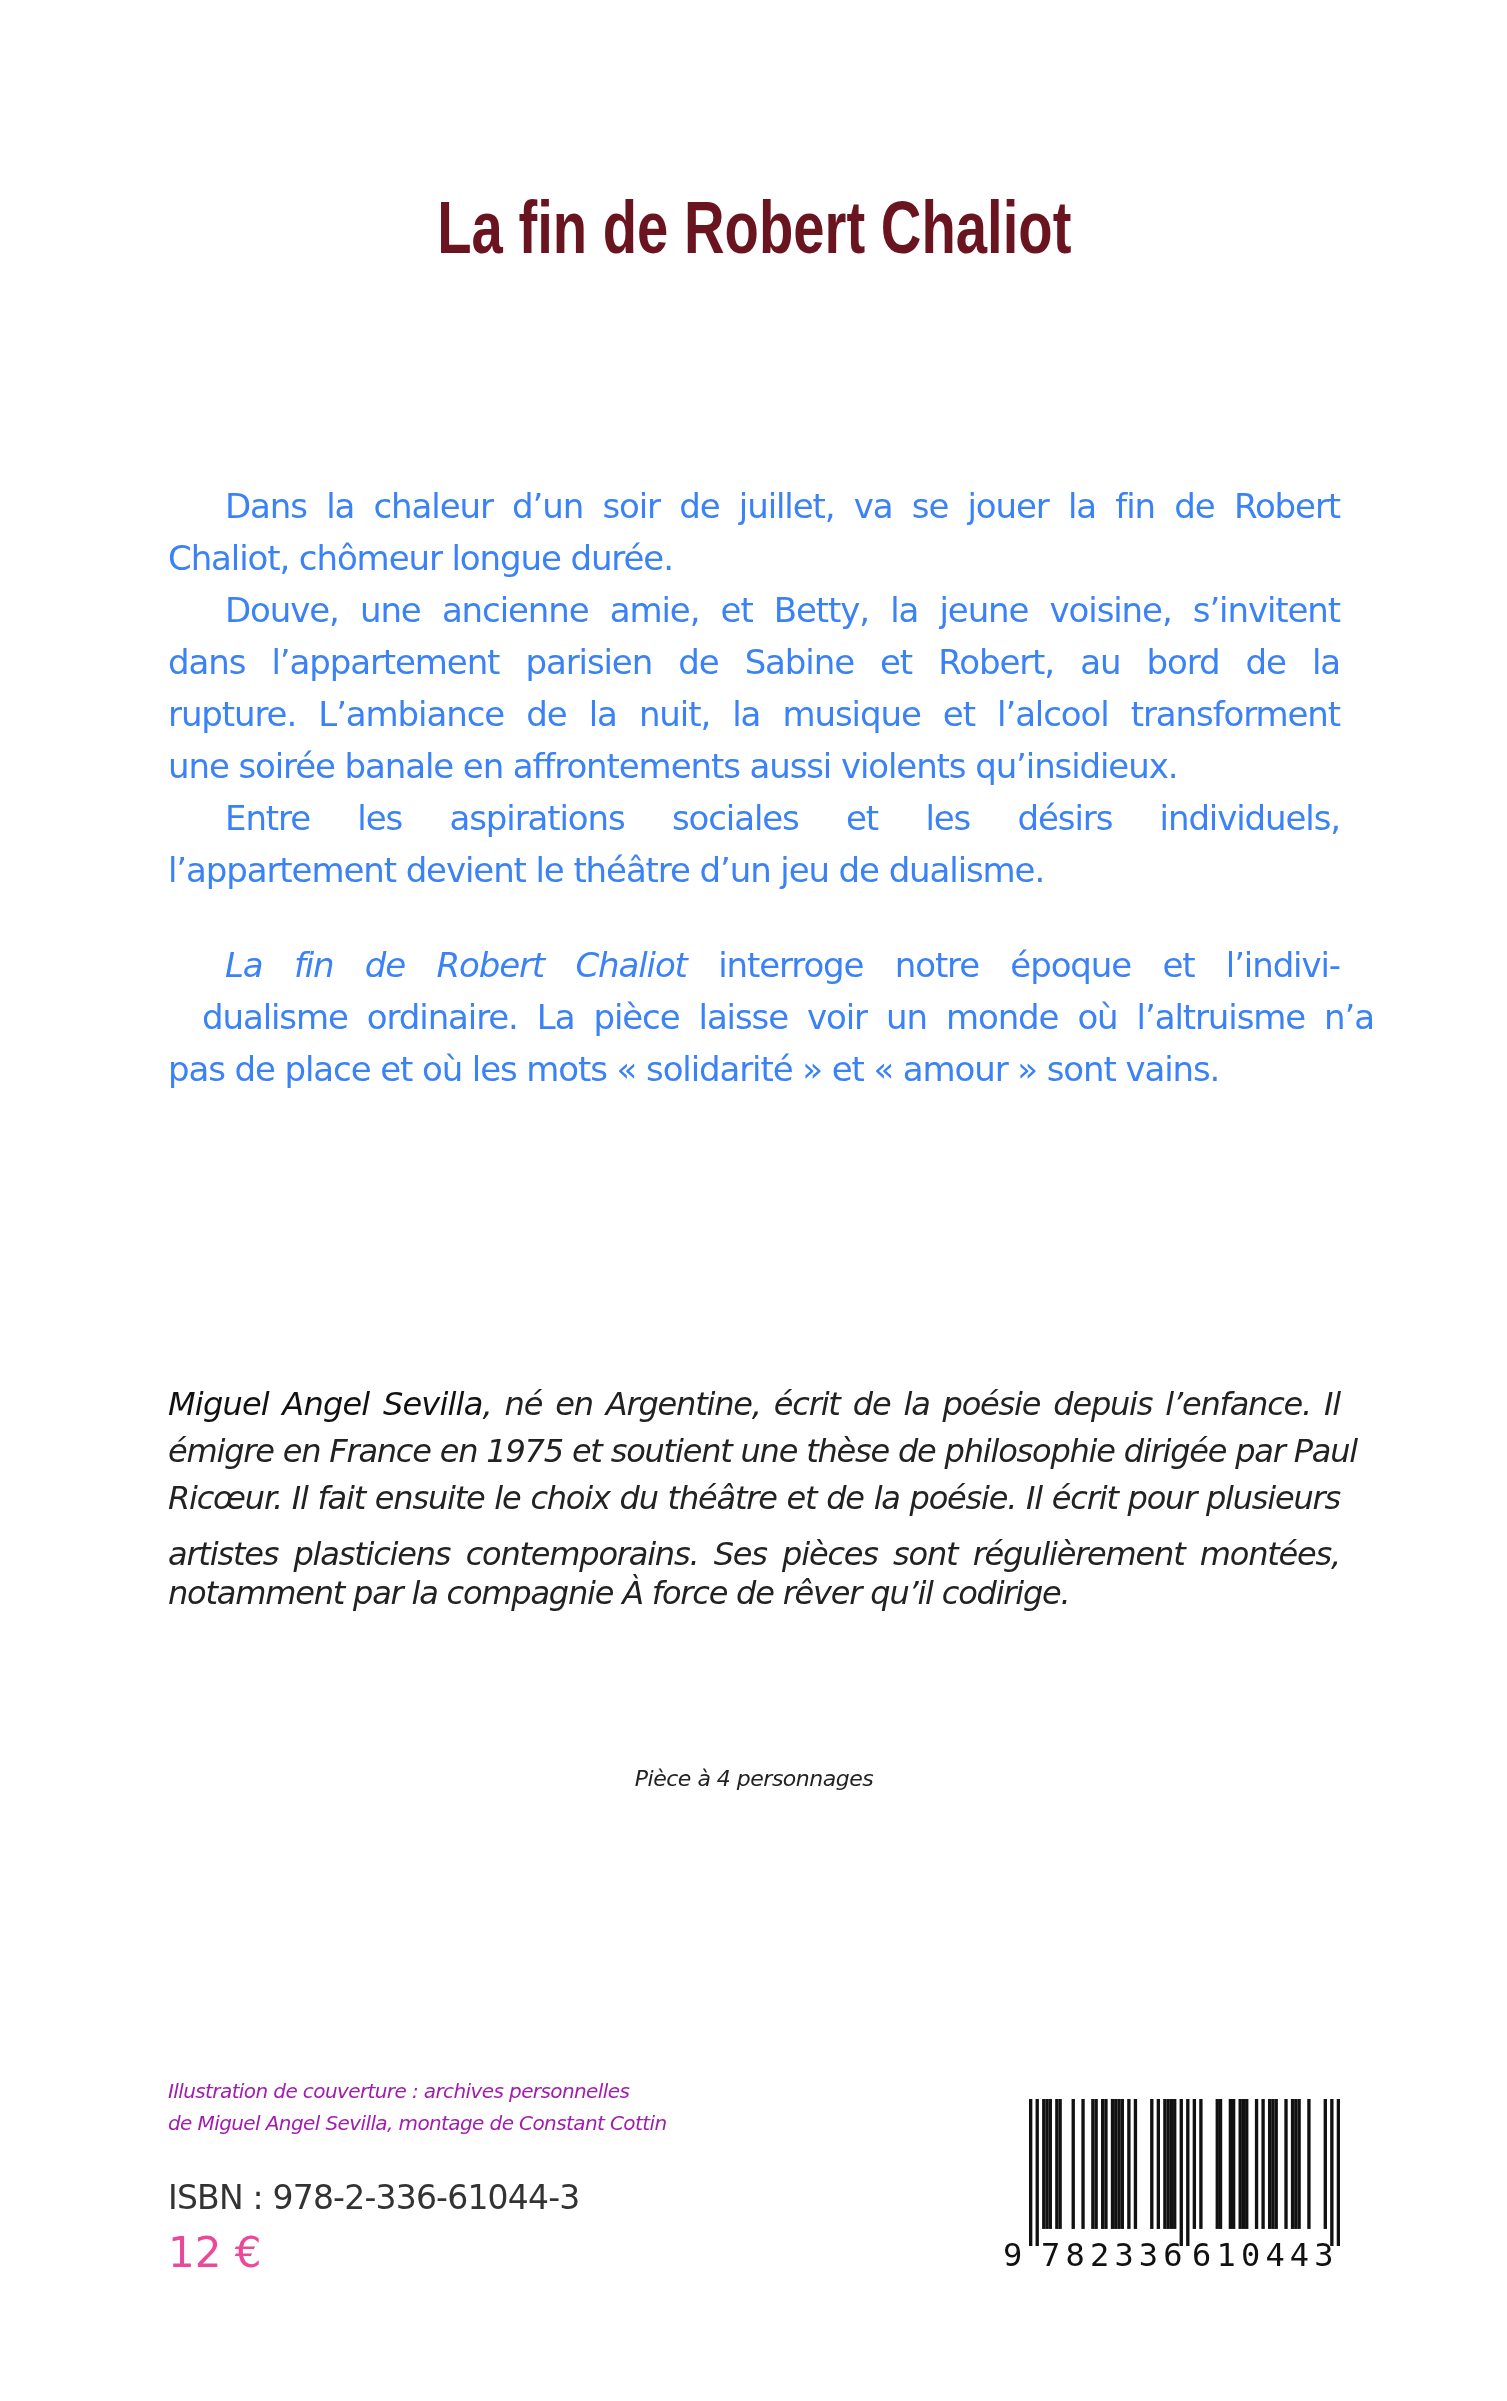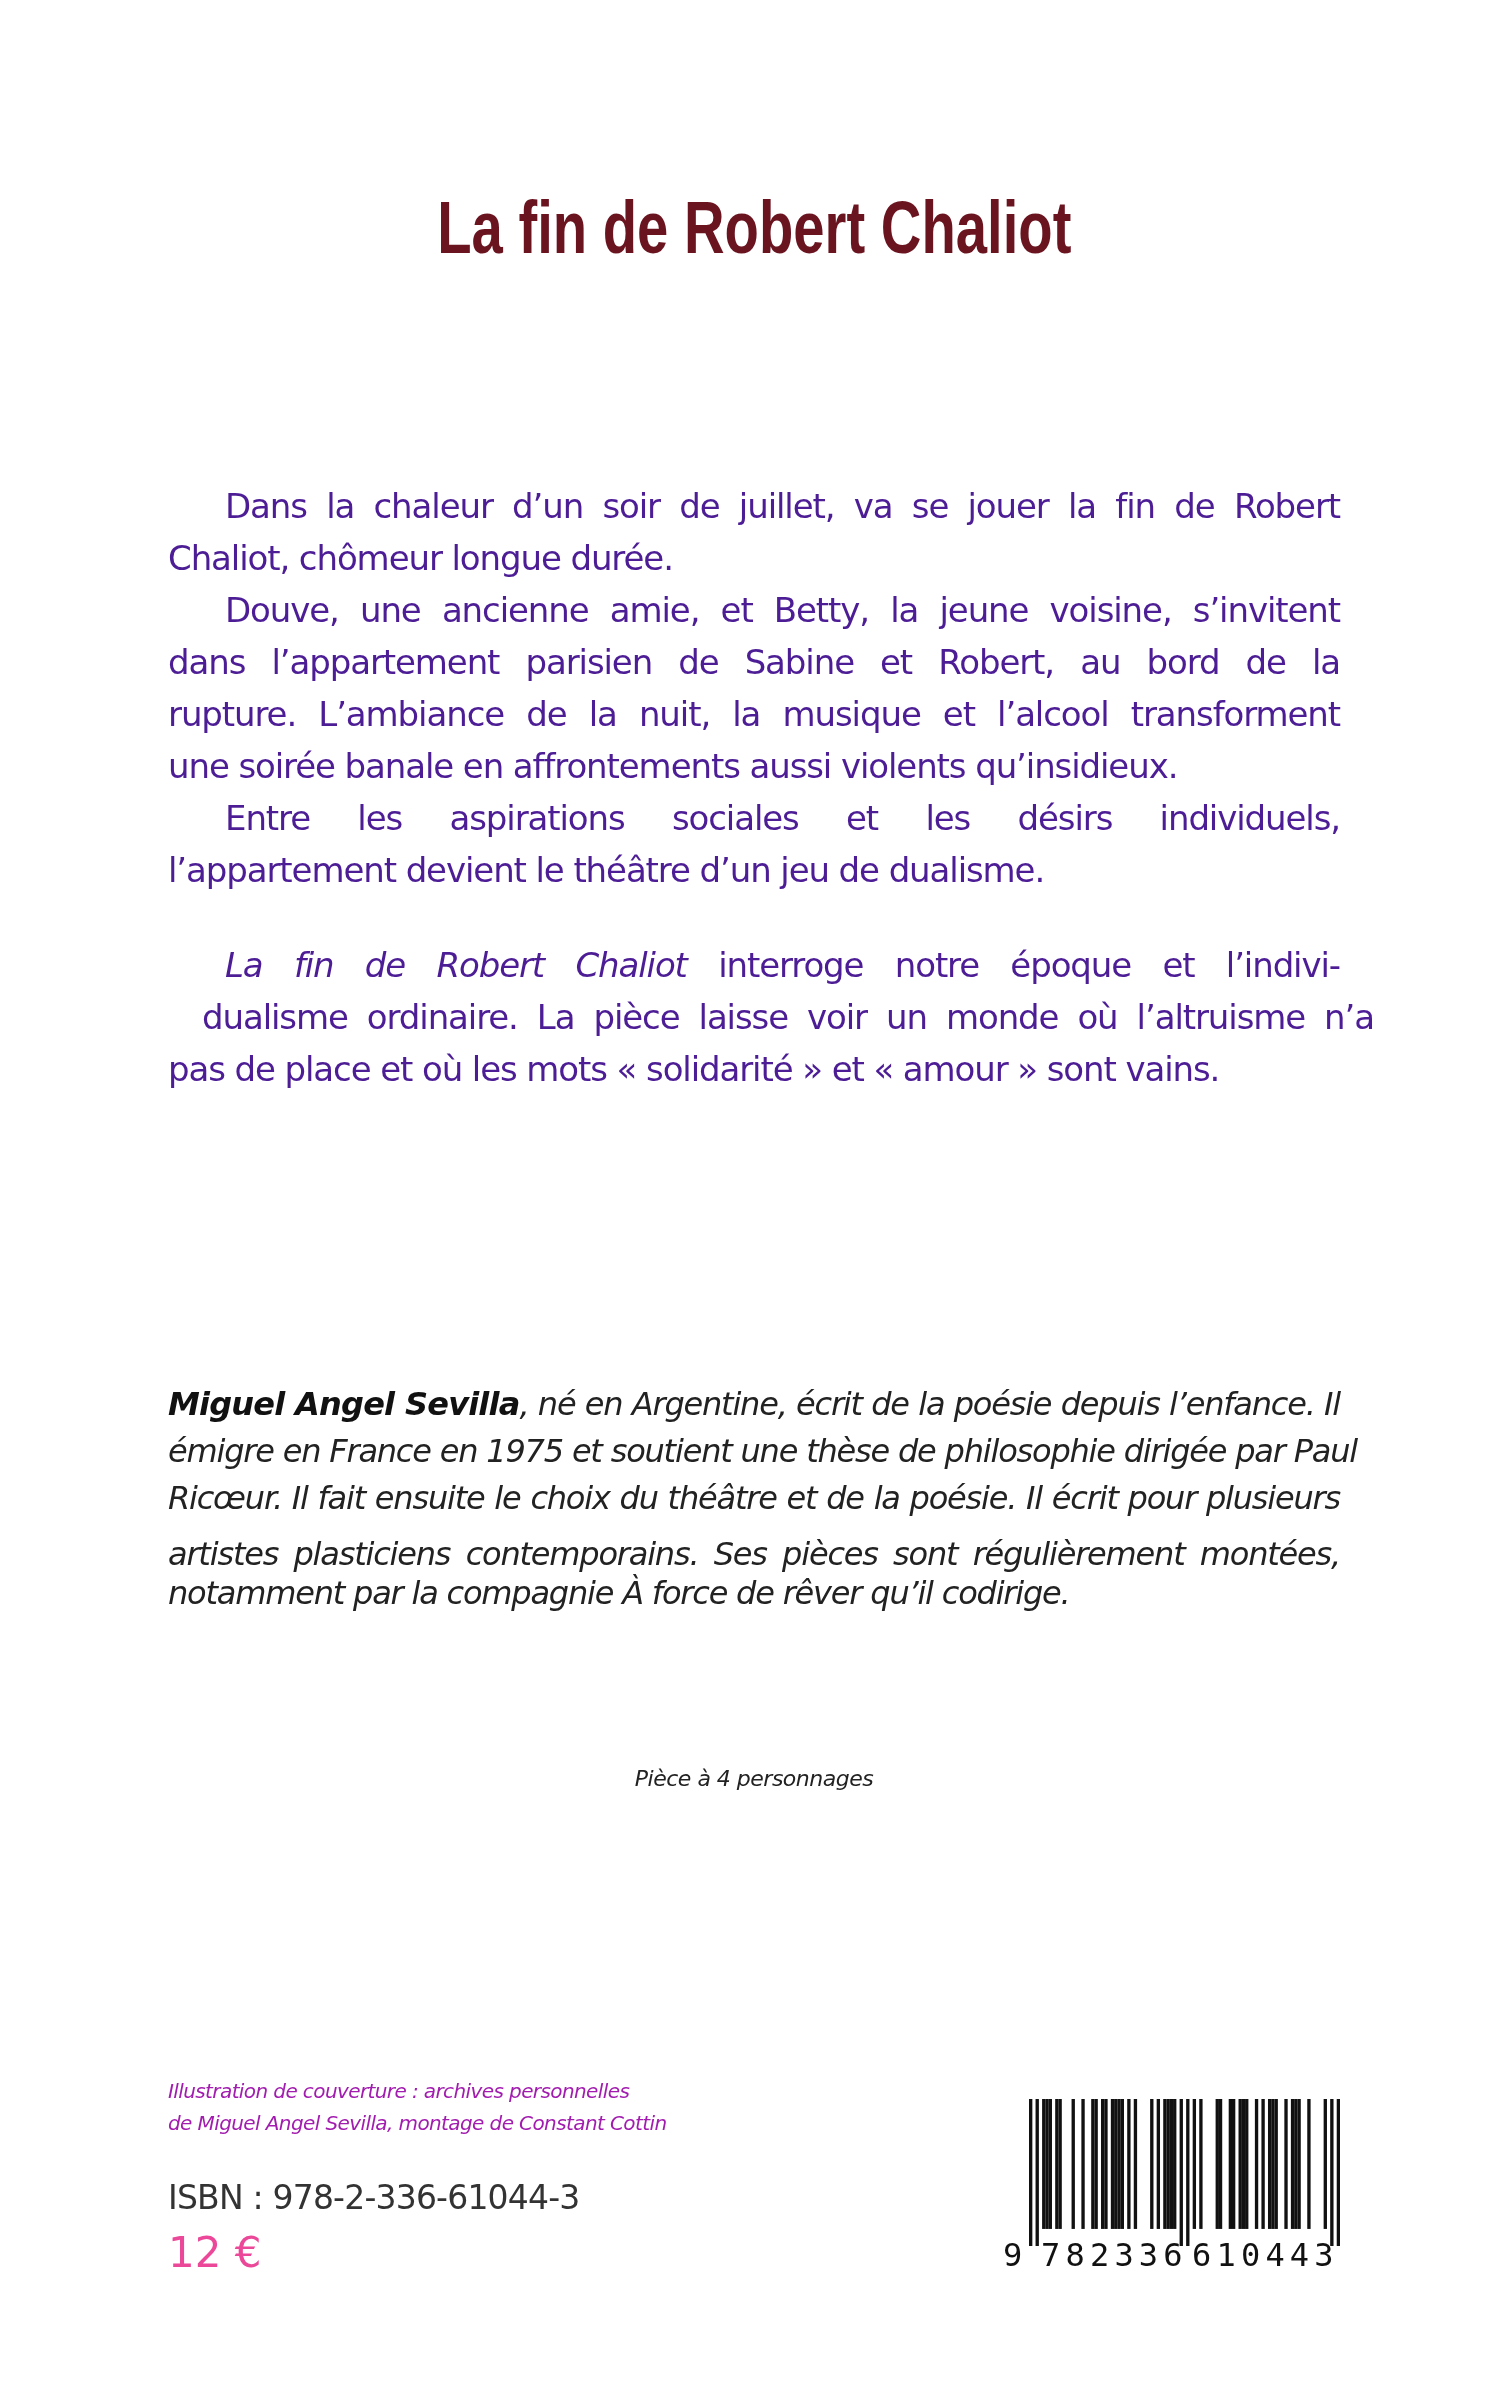--- a/index.html
+++ b/index.html
@@ -1,25 +1,25 @@
 <!DOCTYPE html>
 <html style="font-size:15px"><head>
 <meta charset="utf-8">
 <style>
   html, body { margin:0; padding:0; background:#ffffff; }
   body { width:1508px; height:2402px; position:relative; overflow:hidden; font-family:"DejaVu Sans", sans-serif; color:#1c1c1c; }
   .abs { position:absolute; }
   #title { left:0; width:1508px; top:185px; text-align:center; font-family:"Liberation Sans", sans-serif; font-weight:bold; font-size:74px; line-height:85px; color:#6a1420; white-space:nowrap; }
   #title span { display:inline-block; transform:scaleX(0.76); transform-origin:center; }
   .line { position:absolute; left:168px; width:1172px; white-space:nowrap; overflow:visible; font-family:"DejaVu Sans", sans-serif; font-weight:200; }
-  .body-line { font-size:34px; height:52px; line-height:52px; letter-spacing:-1.1px; font-weight:normal; color:#4c1d95; }
+  .body-line { font-size:34px; height:52px; line-height:52px; letter-spacing:-1.1px; font-weight:normal; color:#3b82f6; }
   .just { text-align:justify; text-align-last:justify; }
   .indent { padding-left:57px; box-sizing:border-box; }
   .bio-line { font-size:32px; height:47px; line-height:47px; font-style:italic; letter-spacing:-1.2px; color:#222; }
-  .bio-line b { font-style:italic; font-weight:bold; color:#111; letter-spacing:-0.8px; }
+  .bio-line b { font-style:italic; font-weight:normal; color:#111; letter-spacing:-0.8px; }
   #cast { left:0; width:1508px; top:1757px; text-align:center; font-size:22px; line-height:43px; font-style:italic; color:#222; letter-spacing:-0.5px; }
   .small { left:168px; font-size:20px; line-height:31px; color:#a21caf; letter-spacing:-0.6px; white-space:nowrap;font-style:italic; }
   #isbn { left:168px; top:2179px; font-size:33px; line-height:38px; color:#333; letter-spacing:-0.8px; }
   #price { left:168px; top:2230px; font-size:42px; line-height:45px; color:#ec4899; }
   #barcode { left:1003px; top:2099px; width:341px; height:170px; }
   #barcode svg { position:absolute; left:25.6px; top:0; width:311px; height:147px; }
   .bc-digit { position:absolute; top:140px; font-family:"DejaVu Sans Mono", monospace; font-size:32px; line-height:32px; color:#111; }
 </style>
 </head>
 <body>

